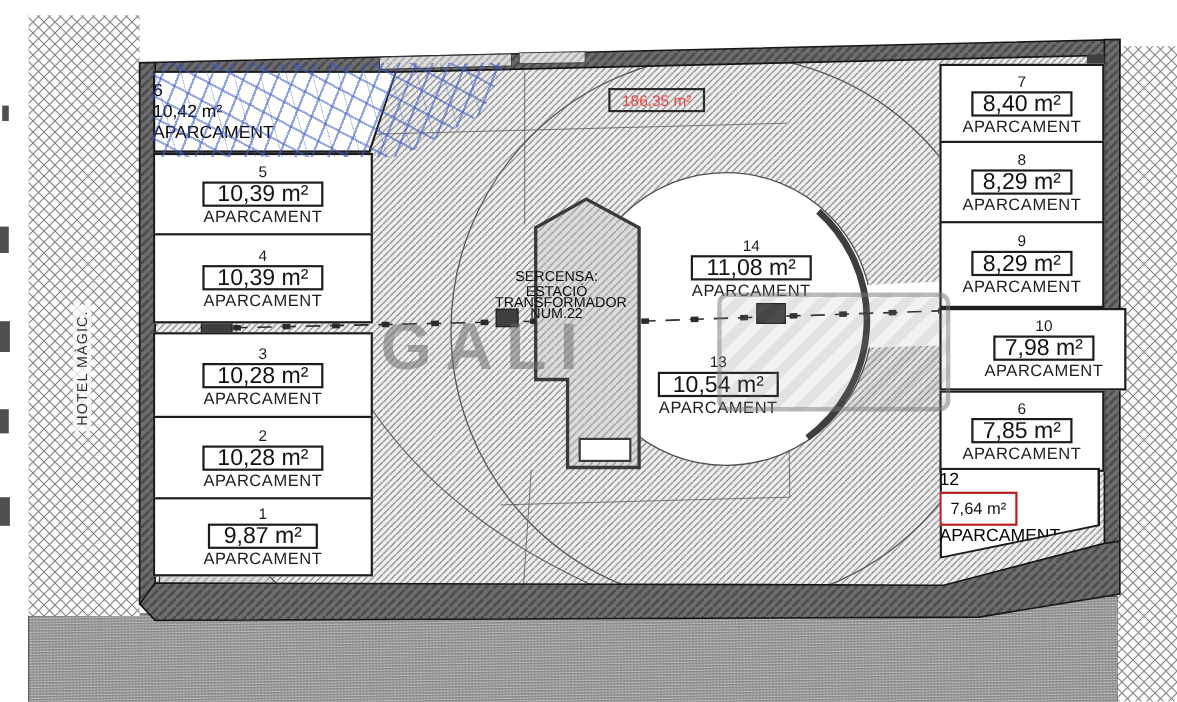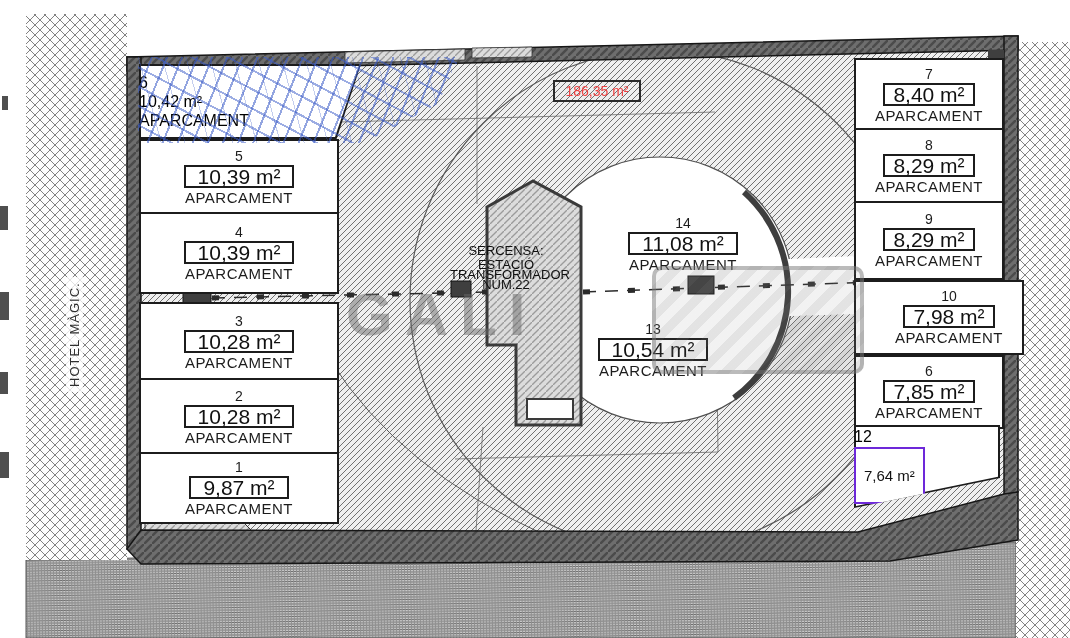--- a/index.html
+++ b/index.html
@@ -213,21 +213,21 @@
   <div class="stall right-col" style="left:854px;top:355px;width:146px;height:70px;">
     <span class="num">6</span>
     <span class="areabox">7,85 m²</span>
     <span class="apt">APARCAMENT</span>
   </div>
 
   <div class="stall-cut cut12 right-col" style="left:854px;top:425px;width:146px;height:83px;">
     <div class="fill"></div>
     <div class="content">
       <span class="num">12</span>
-      <span class="areabox" style="border:2px solid #6d28d9;background:#fff;padding:17px 8px;font-size:15px;line-height:19px;color:#111;">7,64 m²</span>
+      <span class="areabox" style="border:2px solid #b91c1c;background:#fff;padding:4px 8px;font-size:15px;line-height:19px;color:#111;">7,64 m²</span>
       <span class="apt">APARCAMENT</span>
     </div>
   </div>
 
   <div class="stall bare" style="left:592px;top:213px;width:182px;height:62px;">
     <span class="num">14</span>
     <span class="areabox">11,08 m²</span>
     <span class="apt">APARCAMENT</span>
   </div>
 

